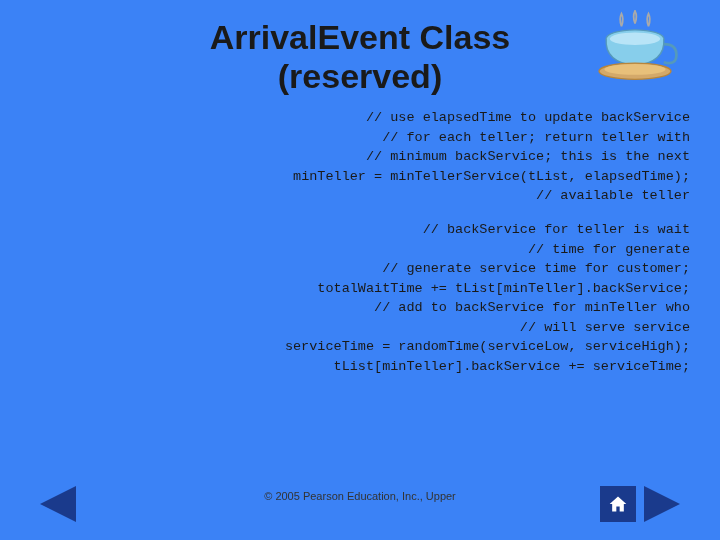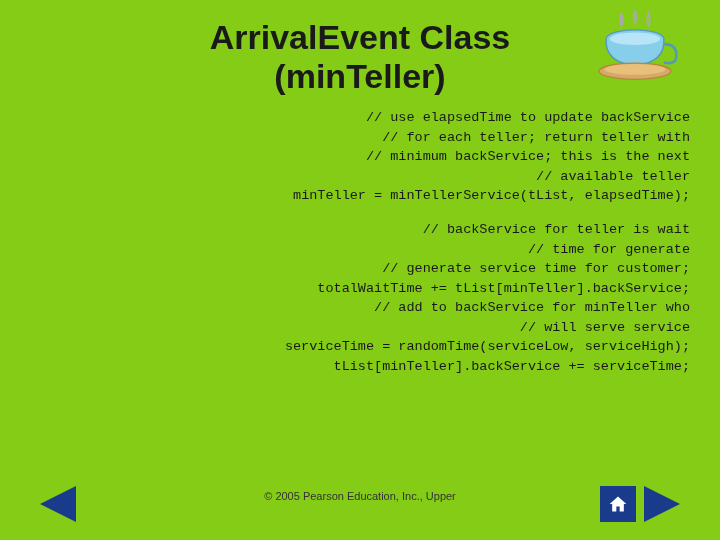--- a/index.html
+++ b/index.html
@@ -13,21 +13,21 @@
       height: 540px;
       background: #ffffff;
       font-family: Arial, sans-serif;
       overflow: hidden;
       position: relative;
     }
 
     .slide-container {
       width: 720px;
       height: 540px;
-      background: #84cc16;
+      background: #3b82f6;
       position: relative;
       display: flex;
       flex-direction: column;
       align-items: center;
     }
 
     .title-area {
       text-align: center;
       margin-top: 18px;
       margin-bottom: 12px;
@@ -133,30 +133,30 @@
 
       <path d="M82 38 Q96 38 96 50 Q96 62 82 58" fill="none" stroke="#5599bb" stroke-width="3"></path>
 
       <ellipse cx="50" cy="68" rx="40" ry="9" fill="#d4a96a" stroke="#b8853a" stroke-width="1.5"></ellipse>
       <ellipse cx="50" cy="66" rx="34" ry="6" fill="#e8c07a"></ellipse>
     </svg>
   </div>
 
   <div class="title-area">
     <div class="title-text">ArrivalEvent Class</div>
-    <div class="title-text">(minTeller)</div>
+    <div class="title-text">(reserved)</div>
   </div>
 
   <div class="code-area">
     <div class="code-block">
       <span class="code-line">// use elapsedTime to update backService</span>
       <span class="code-line">// for each teller; return teller with</span>
       <span class="code-line">// minimum backService; this is the next</span>
+      <span class="code-line">minTeller = minTellerService(tList, elapsedTime);</span>
       <span class="code-line">// available teller</span>
-      <span class="code-line">minTeller = minTellerService(tList, elapsedTime);</span>
     </div>
     <div class="code-block">
       <span class="code-line">// backService for teller is wait</span>
       <span class="code-line">// time for generate</span>
       <span class="code-line">// generate service time for customer;</span>
       <span class="code-line">totalWaitTime += tList[minTeller].backService;</span>
       <span class="code-line">// add to backService for minTeller who</span>
       <span class="code-line">// will serve service</span>
       <span class="code-line">serviceTime = randomTime(serviceLow, serviceHigh);</span>
       <span class="code-line">tList[minTeller].backService += serviceTime;</span>

